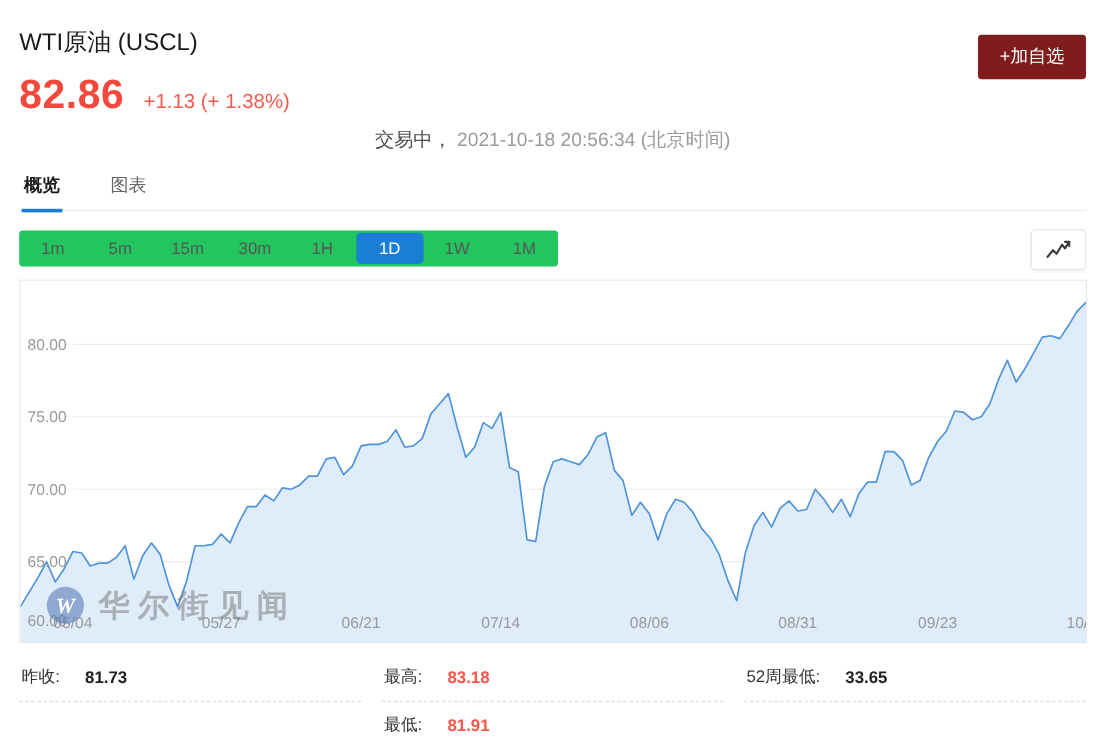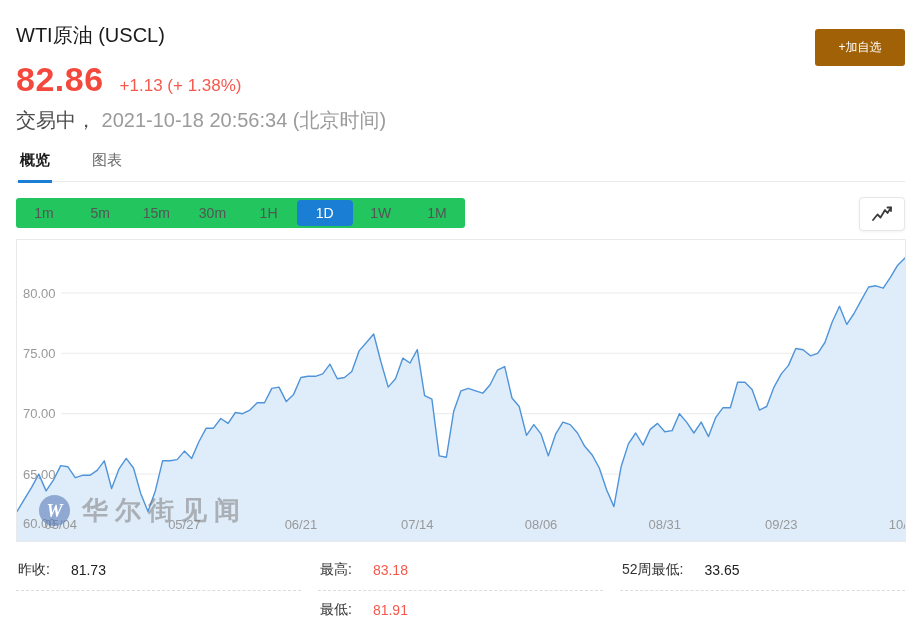--- a/index.html
+++ b/index.html
@@ -3,25 +3,25 @@
 <meta charset="utf-8">
 <style>
   html,body{margin:0;padding:0;background:#fff;width:921px;height:617px;overflow:hidden;
     font-family:"Liberation Sans",sans-serif;-webkit-font-smoothing:antialiased;}
   .page{position:relative;width:889px;margin:0 16px;}
   
   .title{padding-top:22px;font-size:20px;color:#1b1b1b;}
   .price-row{margin-top:11px;display:flex;align-items:baseline;}
   .price{font-size:34px;font-weight:bold;color:#f5483c;letter-spacing:.5px;}
   .change{font-size:17px;color:#f55a4e;margin-left:16px;}
-  .status-row{margin-top:8px;font-size:20px;}
+  .status-row{margin-top:8px;font-size:16px;text-align:center;}
   .status-label{color:#4c4c4c;}
   .status-time{color:#9b9b9b;}
-  .add-btn{position:absolute;right:0;top:29px;width:90px;height:37px;background:#a16207;color:#fff;
-    font-size:12px;border:none;border-radius:3px;display:flex;align-items:center;justify-content:center;cursor:pointer;}
+  .add-btn{position:absolute;right:0;top:29px;width:90px;height:37px;background:#7f1d1d;color:#fff;
+    font-size:15px;border:none;border-radius:3px;display:flex;align-items:center;justify-content:center;cursor:pointer;}
   
   .tabs{margin-top:17px;display:flex;gap:38px;border-bottom:1px solid #ebebeb;padding:0 2px;}
   .tab{font-size:15px;color:#666;padding:0 2px 10px 2px;cursor:pointer;}
   .tab.active{color:#1b1b1b;font-weight:bold;border-bottom:3px solid #1a7fd4;margin-bottom:-2px;}
   
   .range-row{position:relative;margin-top:15px;height:32px;}
   .range-bar{position:absolute;left:0;top:1px;width:449px;height:30px;background:#22c55e;border-radius:3px;
     display:flex;align-items:center;}
   .trbtn{flex:1;height:26px;display:flex;align-items:center;justify-content:center;font-size:14px;color:#555;cursor:pointer;}
   .trbtn.active{background:#1a7fd4;color:#fff;border-radius:4px;}
@@ -32,21 +32,21 @@
   .chart-box svg{position:absolute;left:0;top:0;}
   .watermark{position:absolute;left:22px;top:253px;display:flex;align-items:center;pointer-events:none;}
   .wm-circle{width:31px;height:31px;border-radius:50%;background:rgba(93,128,188,.62);display:flex;align-items:center;justify-content:center;}
   .wm-w{color:#fff;font-family:"Liberation Serif",serif;font-style:italic;font-weight:bold;font-size:18px;line-height:1;}
   .wm-text{margin-left:12px;font-size:26px;font-weight:bold;letter-spacing:7px;color:rgba(125,125,125,.55);
     font-family:"Liberation Serif",serif;white-space:nowrap;}
   
   .stats{margin-top:9px;display:grid;grid-template-columns:1fr 1fr 1fr;column-gap:17px;}
   .stat-row{display:flex;align-items:center;gap:21px;padding:10px 2px 11px 2px;border-bottom:1px dashed #dcdcdc;font-size:14px;}
   .stat-label{color:#333;}
-  .stat-value{font-weight:normal;}
+  .stat-value{font-weight:bold;}
   .stat-value.dark{color:#222;}
   .stat-value.red{color:#f5584c;}
 </style>
 </head>
 <body>
 
 <div class="page">
 
   <div class="title">WTI原油 (USCL)</div>
 

